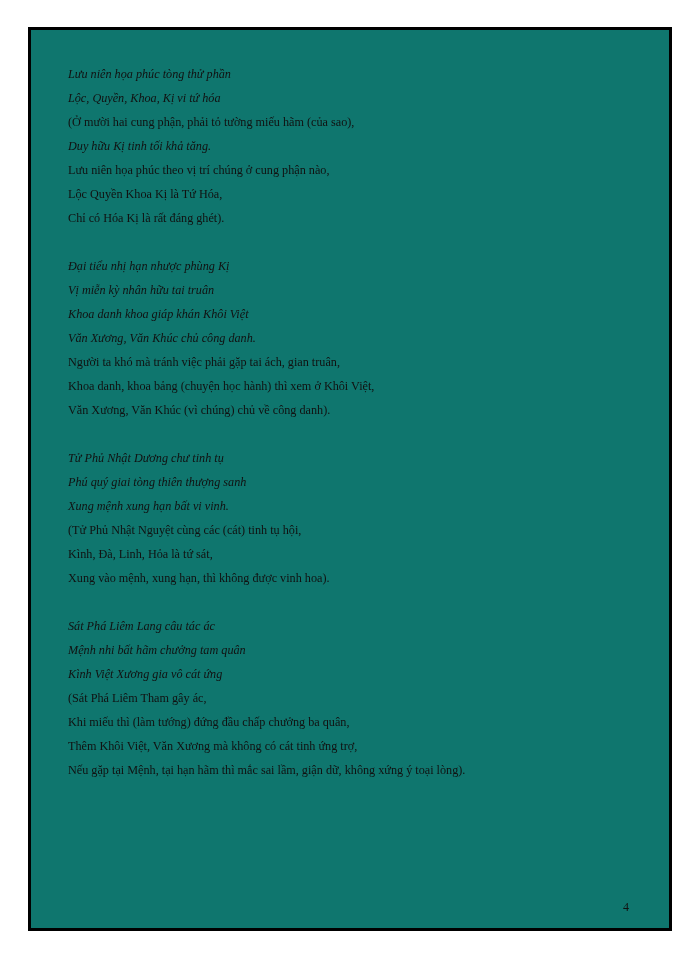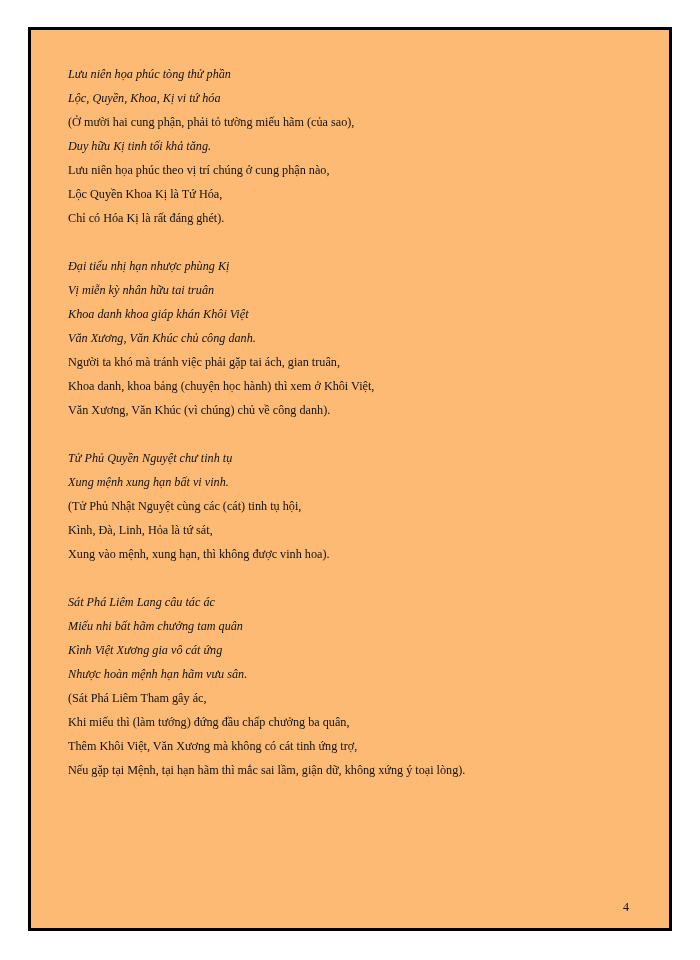--- a/index.html
+++ b/index.html
@@ -15,21 +15,21 @@
       font-family: "Liberation Serif", "DejaVu Serif", serif;
       color: #111111;
     }
     .page {
       position: absolute;
       left: 28px;
       top: 27px;
       width: 638px;
       height: 898px;
       border: 3.5px solid #000000;
-      background: #fdba74;
+      background: #0f766e;
     }
     .content {
       position: absolute;
       left: 37px;
       top: 32px;
       width: 580px;
     }
     .stanza {
       margin: 0 0 24px 0;
     }
@@ -70,32 +70,32 @@
       <div class="line verse">Đại tiểu nhị hạn nhược phùng Kị</div>
       <div class="line verse">Vị miễn kỳ nhân hữu tai truân</div>
       <div class="line verse">Khoa danh khoa giáp khán Khôi Việt</div>
       <div class="line verse">Văn Xương, Văn Khúc chủ công danh.</div>
       <div class="line">Người ta khó mà tránh việc phải gặp tai ách, gian truân,</div>
       <div class="line">Khoa danh, khoa bảng (chuyện học hành) thì xem ở Khôi Việt,</div>
       <div class="line">Văn Xương, Văn Khúc (vì chúng) chủ về công danh).</div>
     </div>
 
     <div class="stanza">
-      <div class="line verse">Tử Phủ Quyền Nguyệt chư tinh tụ</div>
+      <div class="line verse">Tử Phủ Nhật Dương chư tinh tụ</div>
+      <div class="line verse">Phú quý giai tòng thiên thượng sanh</div>
       <div class="line verse">Xung mệnh xung hạn bất vi vinh.</div>
       <div class="line">(Tử Phủ Nhật Nguyệt cùng các (cát) tinh tụ hội,</div>
       <div class="line">Kình, Đà, Linh, Hỏa là tứ sát,</div>
       <div class="line">Xung vào mệnh, xung hạn, thì không được vinh hoa).</div>
     </div>
 
     <div class="stanza">
       <div class="line verse">Sát Phá Liêm Lang câu tác ác</div>
-      <div class="line verse">Miếu nhi bất hãm chưởng tam quân</div>
+      <div class="line verse">Mệnh nhi bất hãm chưởng tam quân</div>
       <div class="line verse">Kình Việt Xương gia vô cát ứng</div>
-      <div class="line verse">Nhược hoàn mệnh hạn hãm vưu sân.</div>
       <div class="line">(Sát Phá Liêm Tham gây ác,</div>
       <div class="line">Khi miếu thì (làm tướng) đứng đầu chấp chưởng ba quân,</div>
       <div class="line">Thêm Khôi Việt, Văn Xương mà không có cát tinh ứng trợ,</div>
       <div class="line">Nếu gặp tại Mệnh, tại hạn hãm thì mắc sai lầm, giận dữ, không xứng ý toại lòng).</div>
     </div>
 
   </div>
 
   <div class="page-number">4</div>
 </div>

